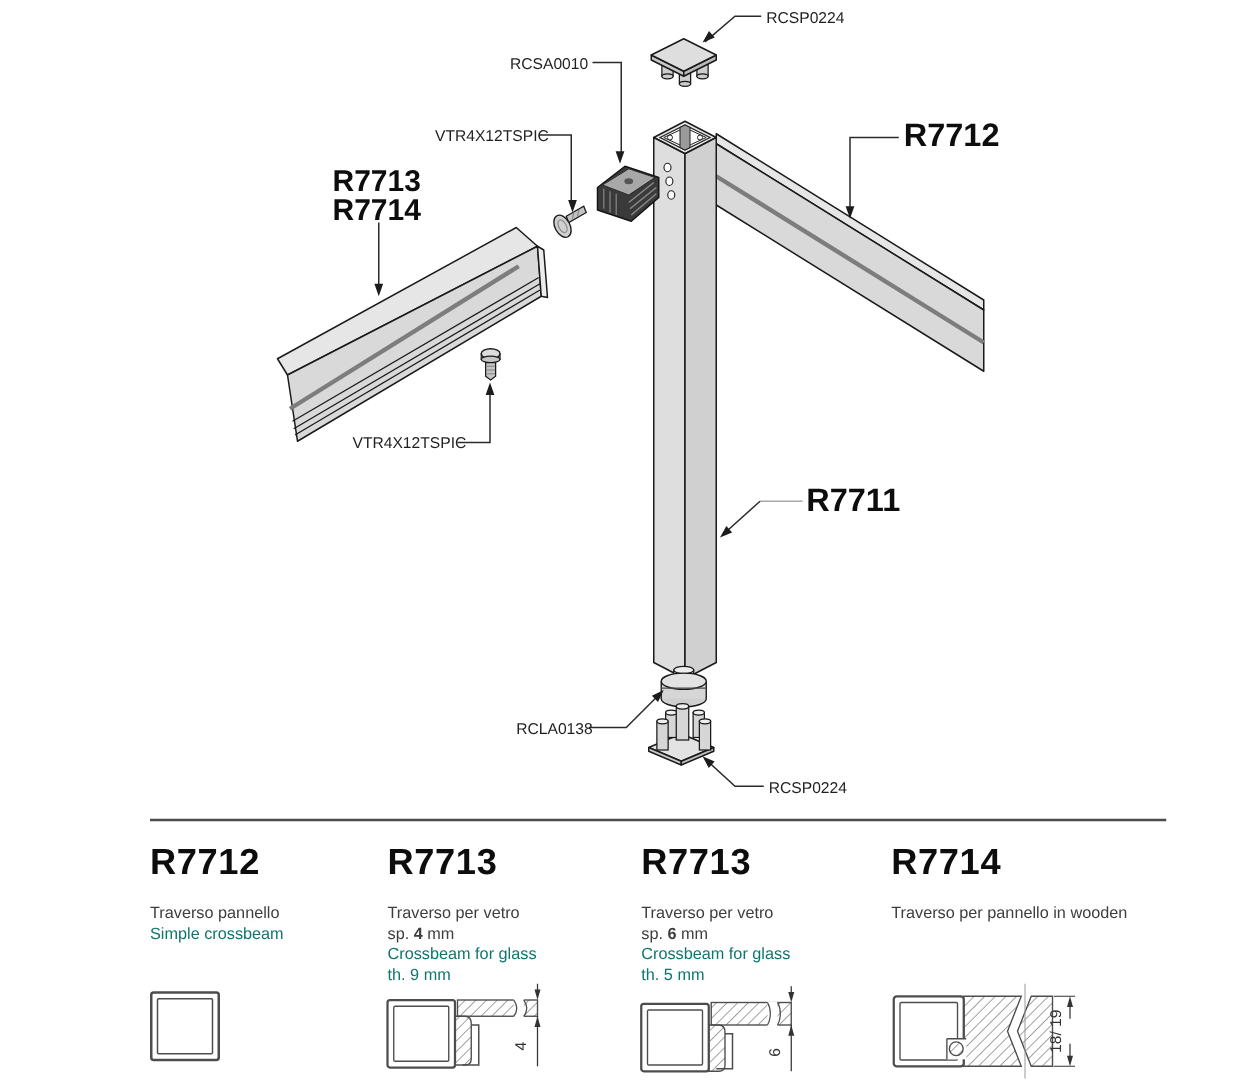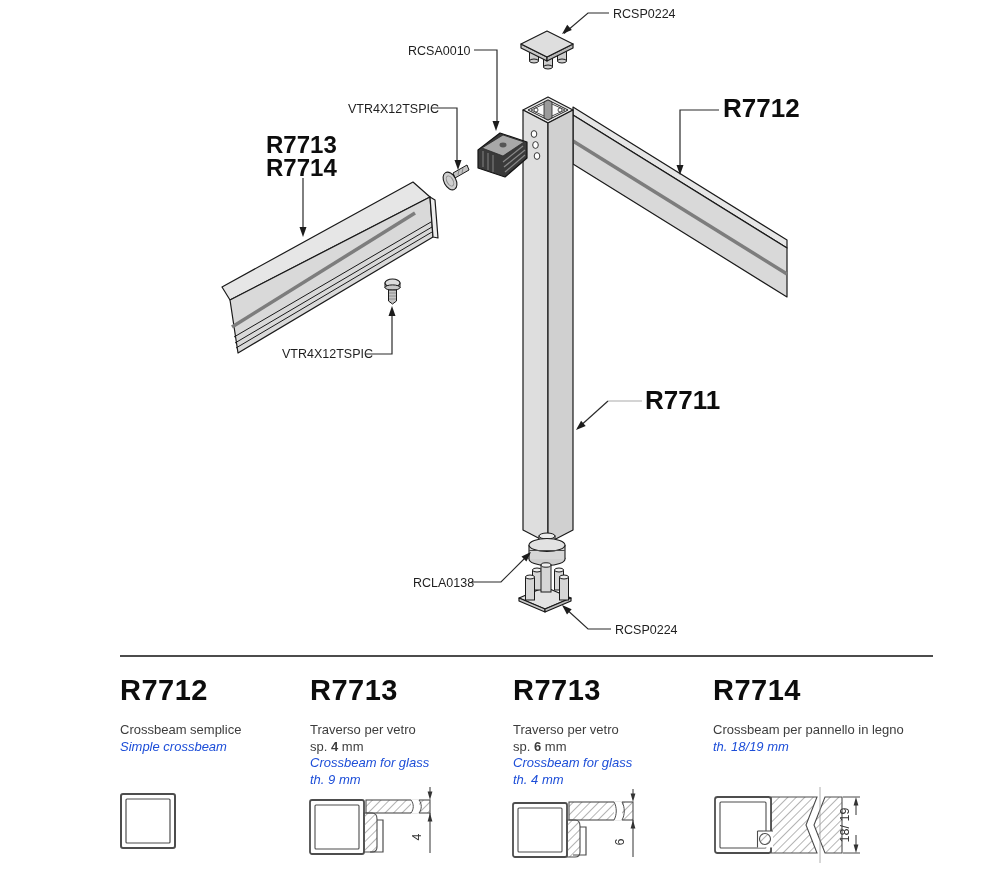--- a/index.html
+++ b/index.html
@@ -12,21 +12,21 @@
   .leader{stroke:#2b2b2b;stroke-width:1.2;fill:none;}
   .leader-gray{stroke:#a9a9a9;stroke-width:1.2;fill:none;}
   .ah{fill:#1c1c1c;stroke:none;}
   .edge{stroke:#1a1a1a;stroke-width:1.2;stroke-linejoin:round;}
   .thin{stroke:#1a1a1a;stroke-width:1;}
   #divider{position:absolute;left:120px;top:655px;width:813px;height:2px;background:#4c4c4c;}
   .col{position:absolute;top:676px;}
   .col h2{margin:0;font-size:29px;line-height:29px;letter-spacing:0.5px;color:#0d0d0d;font-weight:bold;}
   .col .desc{margin-top:17px;font-size:13px;line-height:16.5px;}
   .it{color:#3d3d3d;}
-  .en{color:#1d4ed8;font-style:italic;}
+  .en{color:#0f766e;}
   .xsec{position:absolute;}
   .dimtxt{font-size:12.5px;fill:#333;text-anchor:middle;}
 </style>
 </head>
 <body>
 
 <div id="page">
 
   <svg width="1000" height="660" viewBox="0 0 1000 660" style="position:absolute;left:0;top:0;">
 
@@ -170,50 +170,49 @@
     <text class="lbl-big" x="645" y="409">R7711</text>
     <text class="lbl-small" x="413" y="587">RCLA0138</text>
     <text class="lbl-small" x="615" y="634">RCSP0224</text>
   </svg>
 
   <div id="divider"></div>
 
   <div class="col" style="left:120px;width:180px;">
     <h2>R7712</h2>
     <div class="desc">
-      <div class="it">Crossbeam semplice</div>
+      <div class="it">Traverso pannello</div>
       <div class="en">Simple crossbeam</div>
     </div>
   </div>
 
   <div class="col" style="left:310px;width:195px;">
     <h2>R7713</h2>
     <div class="desc">
       <div class="it">Traverso per vetro</div>
       <div class="it"><span>sp. </span><b>4</b><span> mm</span></div>
       <div class="en">Crossbeam for glass</div>
       <div class="en">th. 9 mm</div>
     </div>
   </div>
 
   <div class="col" style="left:513px;width:195px;">
     <h2>R7713</h2>
     <div class="desc">
       <div class="it">Traverso per vetro</div>
       <div class="it"><span>sp. </span><b>6</b><span> mm</span></div>
       <div class="en">Crossbeam for glass</div>
-      <div class="en">th. 4 mm</div>
+      <div class="en">th. 5 mm</div>
     </div>
   </div>
 
   <div class="col" style="left:713px;width:225px;">
     <h2>R7714</h2>
     <div class="desc">
-      <div class="it">Crossbeam per pannello in legno</div>
-      <div class="en">th. 18/19 mm</div>
+      <div class="it">Traverso per pannello in wooden</div>
     </div>
   </div>
 
   <svg class="xsec" style="left:118px;top:791px;" width="70" height="66">
     <rect x="3" y="3" width="54" height="54" rx="2" fill="#fff" stroke="#4d4d4d" stroke-width="2"></rect>
     <rect x="8" y="8" width="44" height="44" rx="1" fill="#fff" stroke="#4d4d4d" stroke-width="1.2"></rect>
   </svg>
 
   <svg class="xsec" style="left:308px;top:779px;" width="140" height="84">
     <defs>

